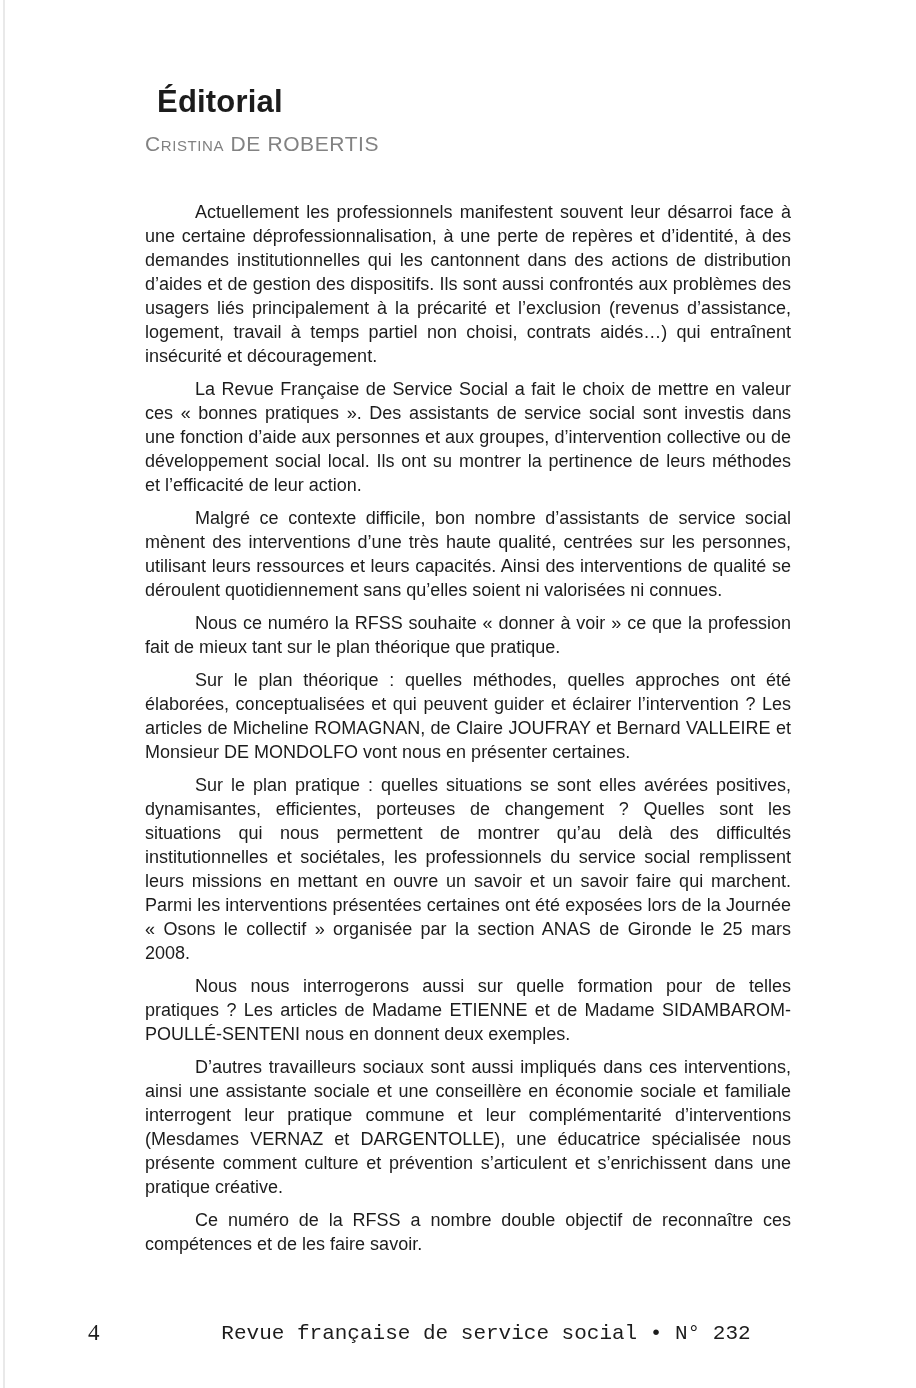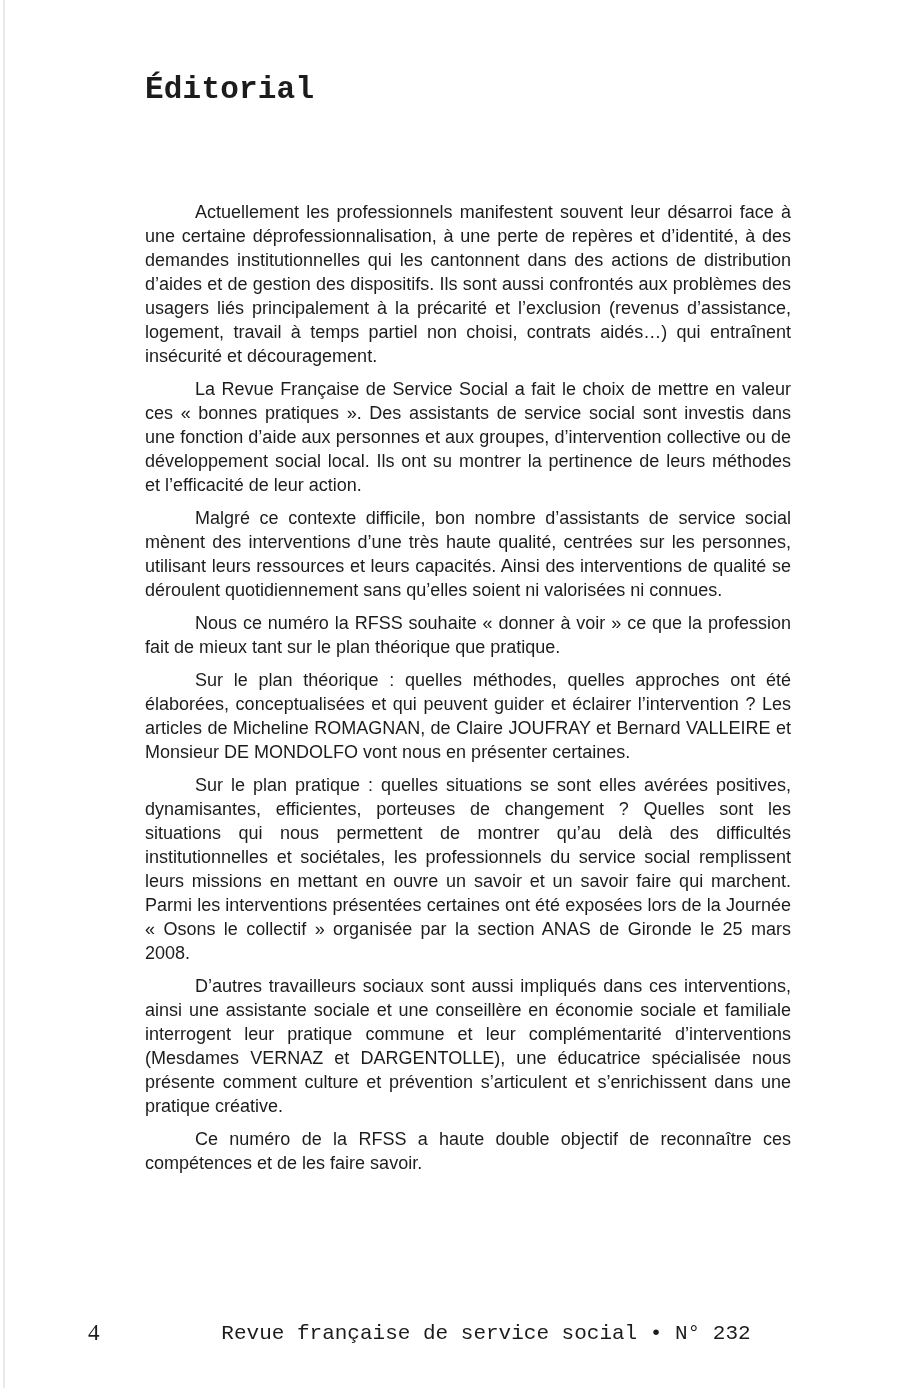--- a/index.html
+++ b/index.html
@@ -27,27 +27,26 @@
     width: 2px;
     height: 100%;
     background: #e9e9e9;
   }
   .masthead {
     position: absolute;
     left: 145px;
     top: 72px;
   }
   .title {
-    margin: 0;
+    margin: 12px;
     font-size: 31px;
     font-weight: bold;
     color: var(--text, #1c1c1c);
     letter-spacing: 0.2px;
     line-height: 1.15;
-    font-family: Liberation Mono, monospace;
   }
   .author {
     margin-top: 1px;
     font-size: 21px;
     color: var(--author, #828282);
     font-variant: small-caps;
     letter-spacing: 0.6px;
   }
   .body-text {
     position: absolute;
@@ -87,31 +86,33 @@
 </style>
 </head>
 <body>
 
 <div class="page">
 
   <div class="scan-edge"></div>
 
   <header class="masthead">
     <h1 class="title">Éditorial</h1>
+    <div class="author">Cristina DE ROBERTIS</div>
   </header>
 
   <main class="body-text">
     <p>Actuellement les professionnels manifestent souvent leur désarroi face à une certaine déprofessionnalisation, à une perte de repères et d’identité, à des demandes institutionnelles qui les cantonnent dans des actions de distribution d’aides et de gestion des dispositifs. Ils sont aussi confrontés aux problèmes des usagers liés principalement à la précarité et l’exclusion (revenus d’assistance, logement, travail à temps partiel non choisi, contrats aidés…) qui entraînent insécurité et découragement.</p>
     <p>La Revue Française de Service Social a fait le choix de mettre en valeur ces « bonnes pratiques ». Des assistants de service social sont investis dans une fonction d’aide aux personnes et aux groupes, d’intervention collective ou de développement social local. Ils ont su montrer la pertinence de leurs méthodes et l’efficacité de leur action.</p>
     <p>Malgré ce contexte difficile, bon nombre d’assistants de service social mènent des interventions d’une très haute qualité, centrées sur les personnes, utilisant leurs ressources et leurs capacités. Ainsi des interventions de qualité se déroulent quotidiennement sans qu’elles soient ni valorisées ni connues.</p>
     <p>Nous ce numéro la RFSS souhaite « donner à voir » ce que la profession fait de mieux tant sur le plan théorique que pratique.</p>
     <p>Sur le plan théorique : quelles méthodes, quelles approches ont été élaborées, conceptualisées et qui peuvent guider et éclairer l’intervention ? Les articles de Micheline ROMAGNAN, de Claire JOUFRAY et Bernard VALLEIRE et Monsieur DE MONDOLFO vont nous en présenter certaines.</p>
     <p>Sur le plan pratique : quelles situations se sont elles avérées positives, dynamisantes, efficientes, porteuses de changement ? Quelles sont les situations qui nous permettent de montrer qu’au delà des difficultés institutionnelles et sociétales, les professionnels du service social remplissent leurs missions en mettant en ouvre un savoir et un savoir faire qui marchent. Parmi les interventions présentées certaines ont été exposées lors de la Journée « Osons le collectif » organisée par la section ANAS de Gironde le 25 mars 2008.</p>
+    <p>Nous nous interrogerons aussi sur quelle formation pour de telles pratiques ? Les articles de Madame ETIENNE et de Madame SIDAMBAROM-POULLÉ-SENTENI nous en donnent deux exemples.</p>
     <p>D’autres travailleurs sociaux sont aussi impliqués dans ces interventions, ainsi une assistante sociale et une conseillère en économie sociale et familiale interrogent leur pratique commune et leur complémentarité d’interventions (Mesdames VERNAZ et DARGENTOLLE), une éducatrice spécialisée nous présente comment culture et prévention s’articulent et s’enrichissent dans une pratique créative.</p>
-    <p>Ce numéro de la RFSS a haute double objectif de reconnaître ces compétences et de les faire savoir.</p>
+    <p>Ce numéro de la RFSS a nombre double objectif de reconnaître ces compétences et de les faire savoir.</p>
   </main>
 
   <footer>
     <div class="footer-page-number">4</div>
     <div class="footer-journal">Revue française de service social • N° 232</div>
   </footer>
 
 </div>
 
 </body></html>

